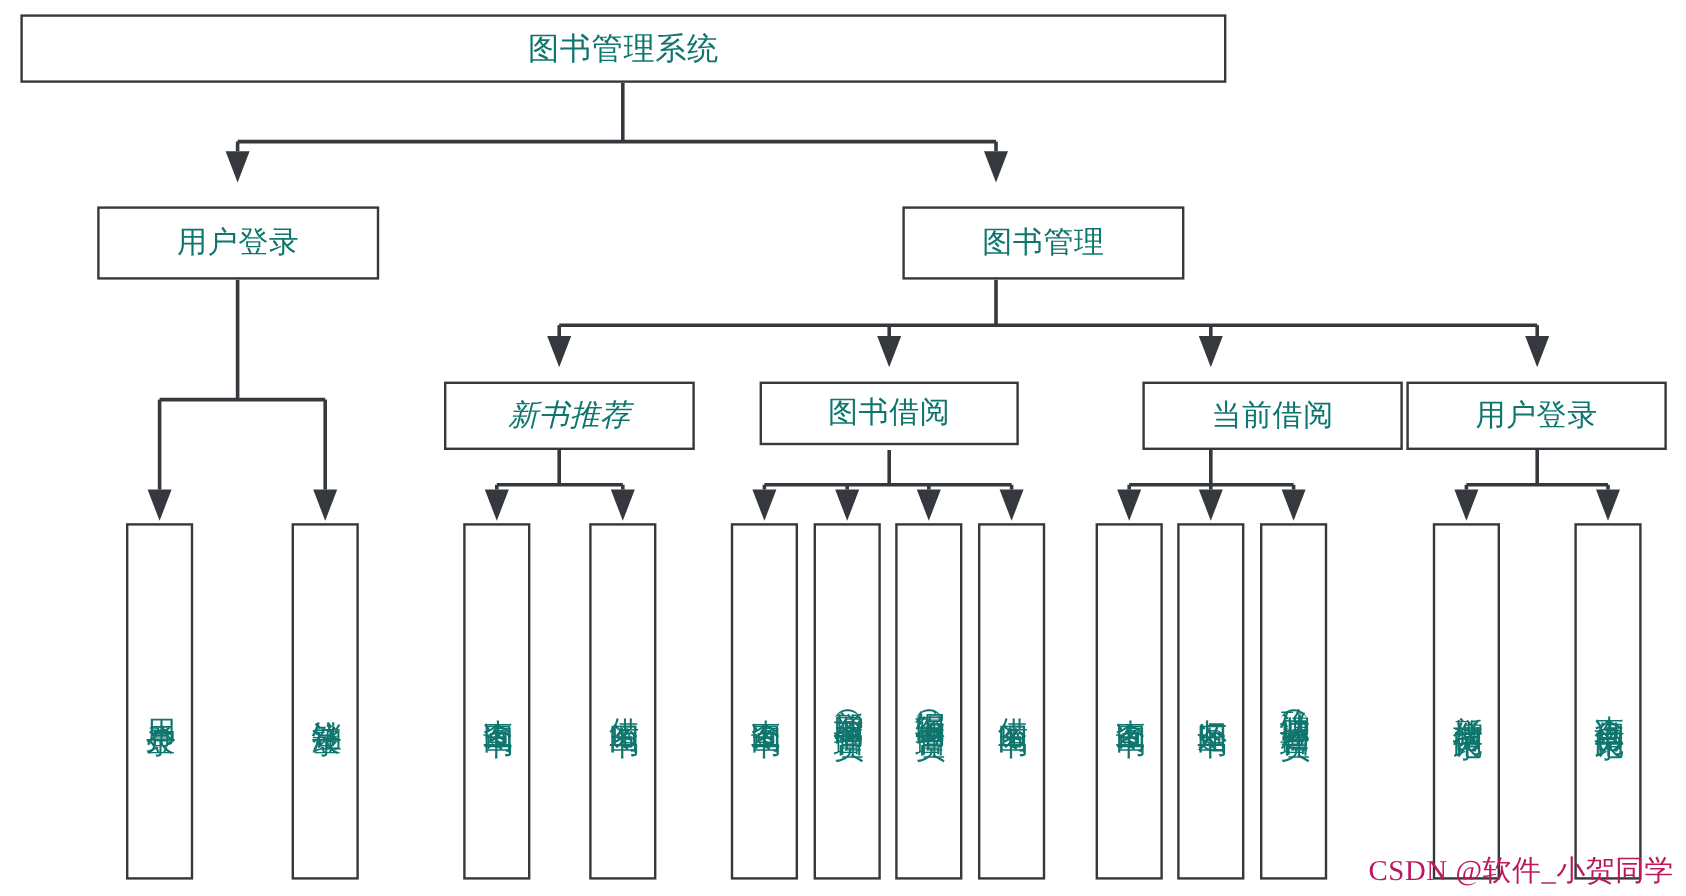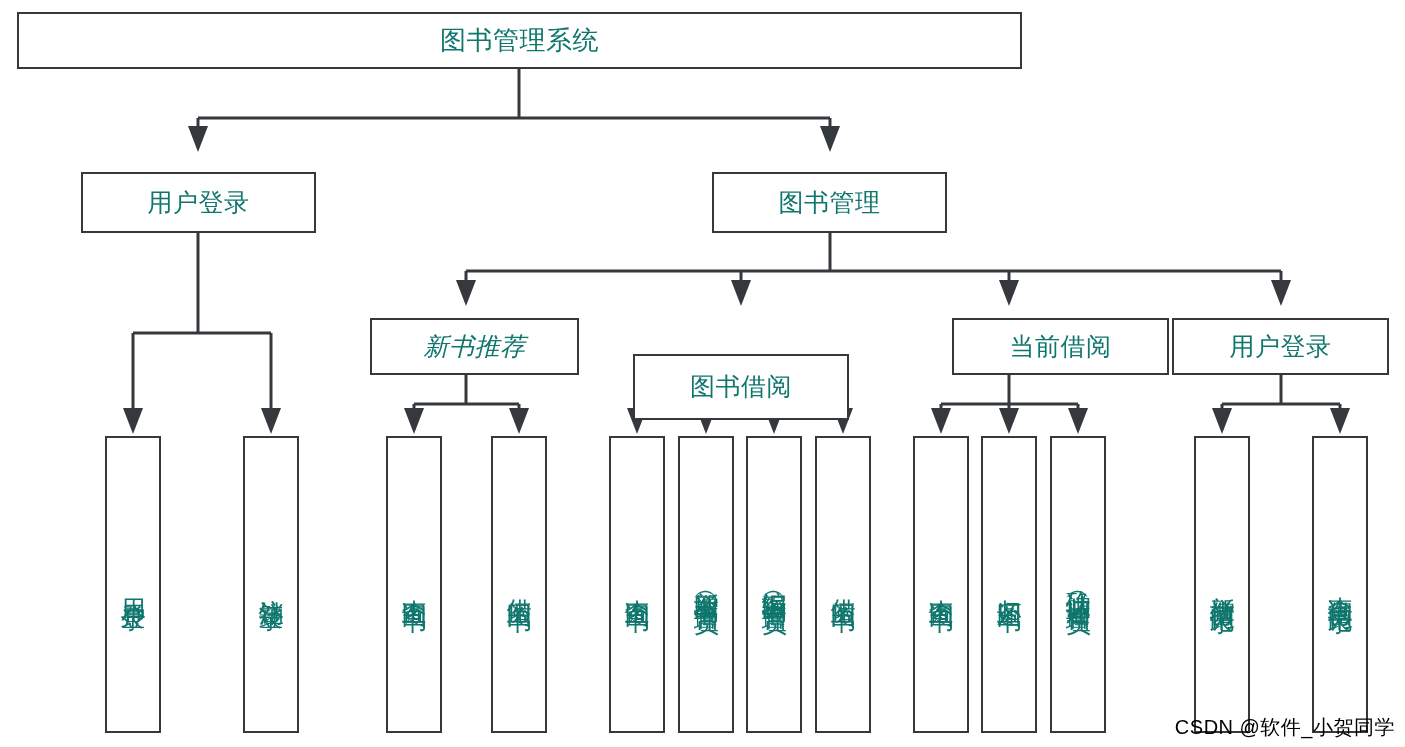--- a/index.html
+++ b/index.html
@@ -49,25 +49,26 @@
     font-size: 25px;
     letter-spacing: 3px;
     line-height: 1.1;
     max-height: 100%;
   }
   .lvl-root .node-label { font-size: 26px; }
   .watermark {
     position: absolute;
     right: 10px;
     bottom: 6px;
-    font-size: 20px;
-    color: #000000;
+    font-size: 24px;
+    color: #be185d;
     letter-spacing: 0.5px;
     white-space: nowrap;
     pointer-events: none;
+    font-family: Liberation Serif, serif;
   }
 </style>
 </head>
 <body>
 
 <div id="stage">
 
   <svg id="diagram-svg" viewBox="0 0 1405 747" xmlns="http://www.w3.org/2000/svg">
     <defs>
       <marker id="arrowhead" markerWidth="10" markerHeight="12" refX="1" refY="6" orient="auto" markerUnits="userSpaceOnUse">
@@ -143,29 +144,29 @@
   </svg>
 
   <div class="node-box node-horizontal lvl-root" style="left:17px; top:12px; width:1005px; height:57px;">
     <span class="node-label">图书管理系统</span>
   </div>
 
   <div class="node-box node-horizontal" style="left:81px; top:172px; width:235px; height:61px;">
     <span class="node-label">用户登录</span>
   </div>
 
-  <div class="node-box node-horizontal" style="left:712px; top:172px; width:235px; height:61px;">
+  <div class="node-box node-horizontal" style="left:752px; top:172px; width:235px; height:61px;">
     <span class="node-label">图书管理</span>
   </div>
 
   <div class="node-box node-horizontal" style="left:370px; top:318px; width:209px; height:57px;font-style:italic;">
     <span class="node-label">新书推荐</span>
   </div>
 
-  <div class="node-box node-horizontal" style="left:633px; top:318px; width:216px; height:66px;margin-top:36px;">
+  <div class="node-box node-horizontal" style="left:633px; top:318px; width:216px; height:53px;">
     <span class="node-label">图书借阅</span>
   </div>
 
   <div class="node-box node-horizontal" style="left:952px; top:318px; width:217px; height:57px;">
     <span class="node-label">当前借阅</span>
   </div>
 
   <div class="node-box node-horizontal" style="left:1172px; top:318px; width:217px; height:57px;">
     <span class="node-label">用户登录</span>
   </div>

